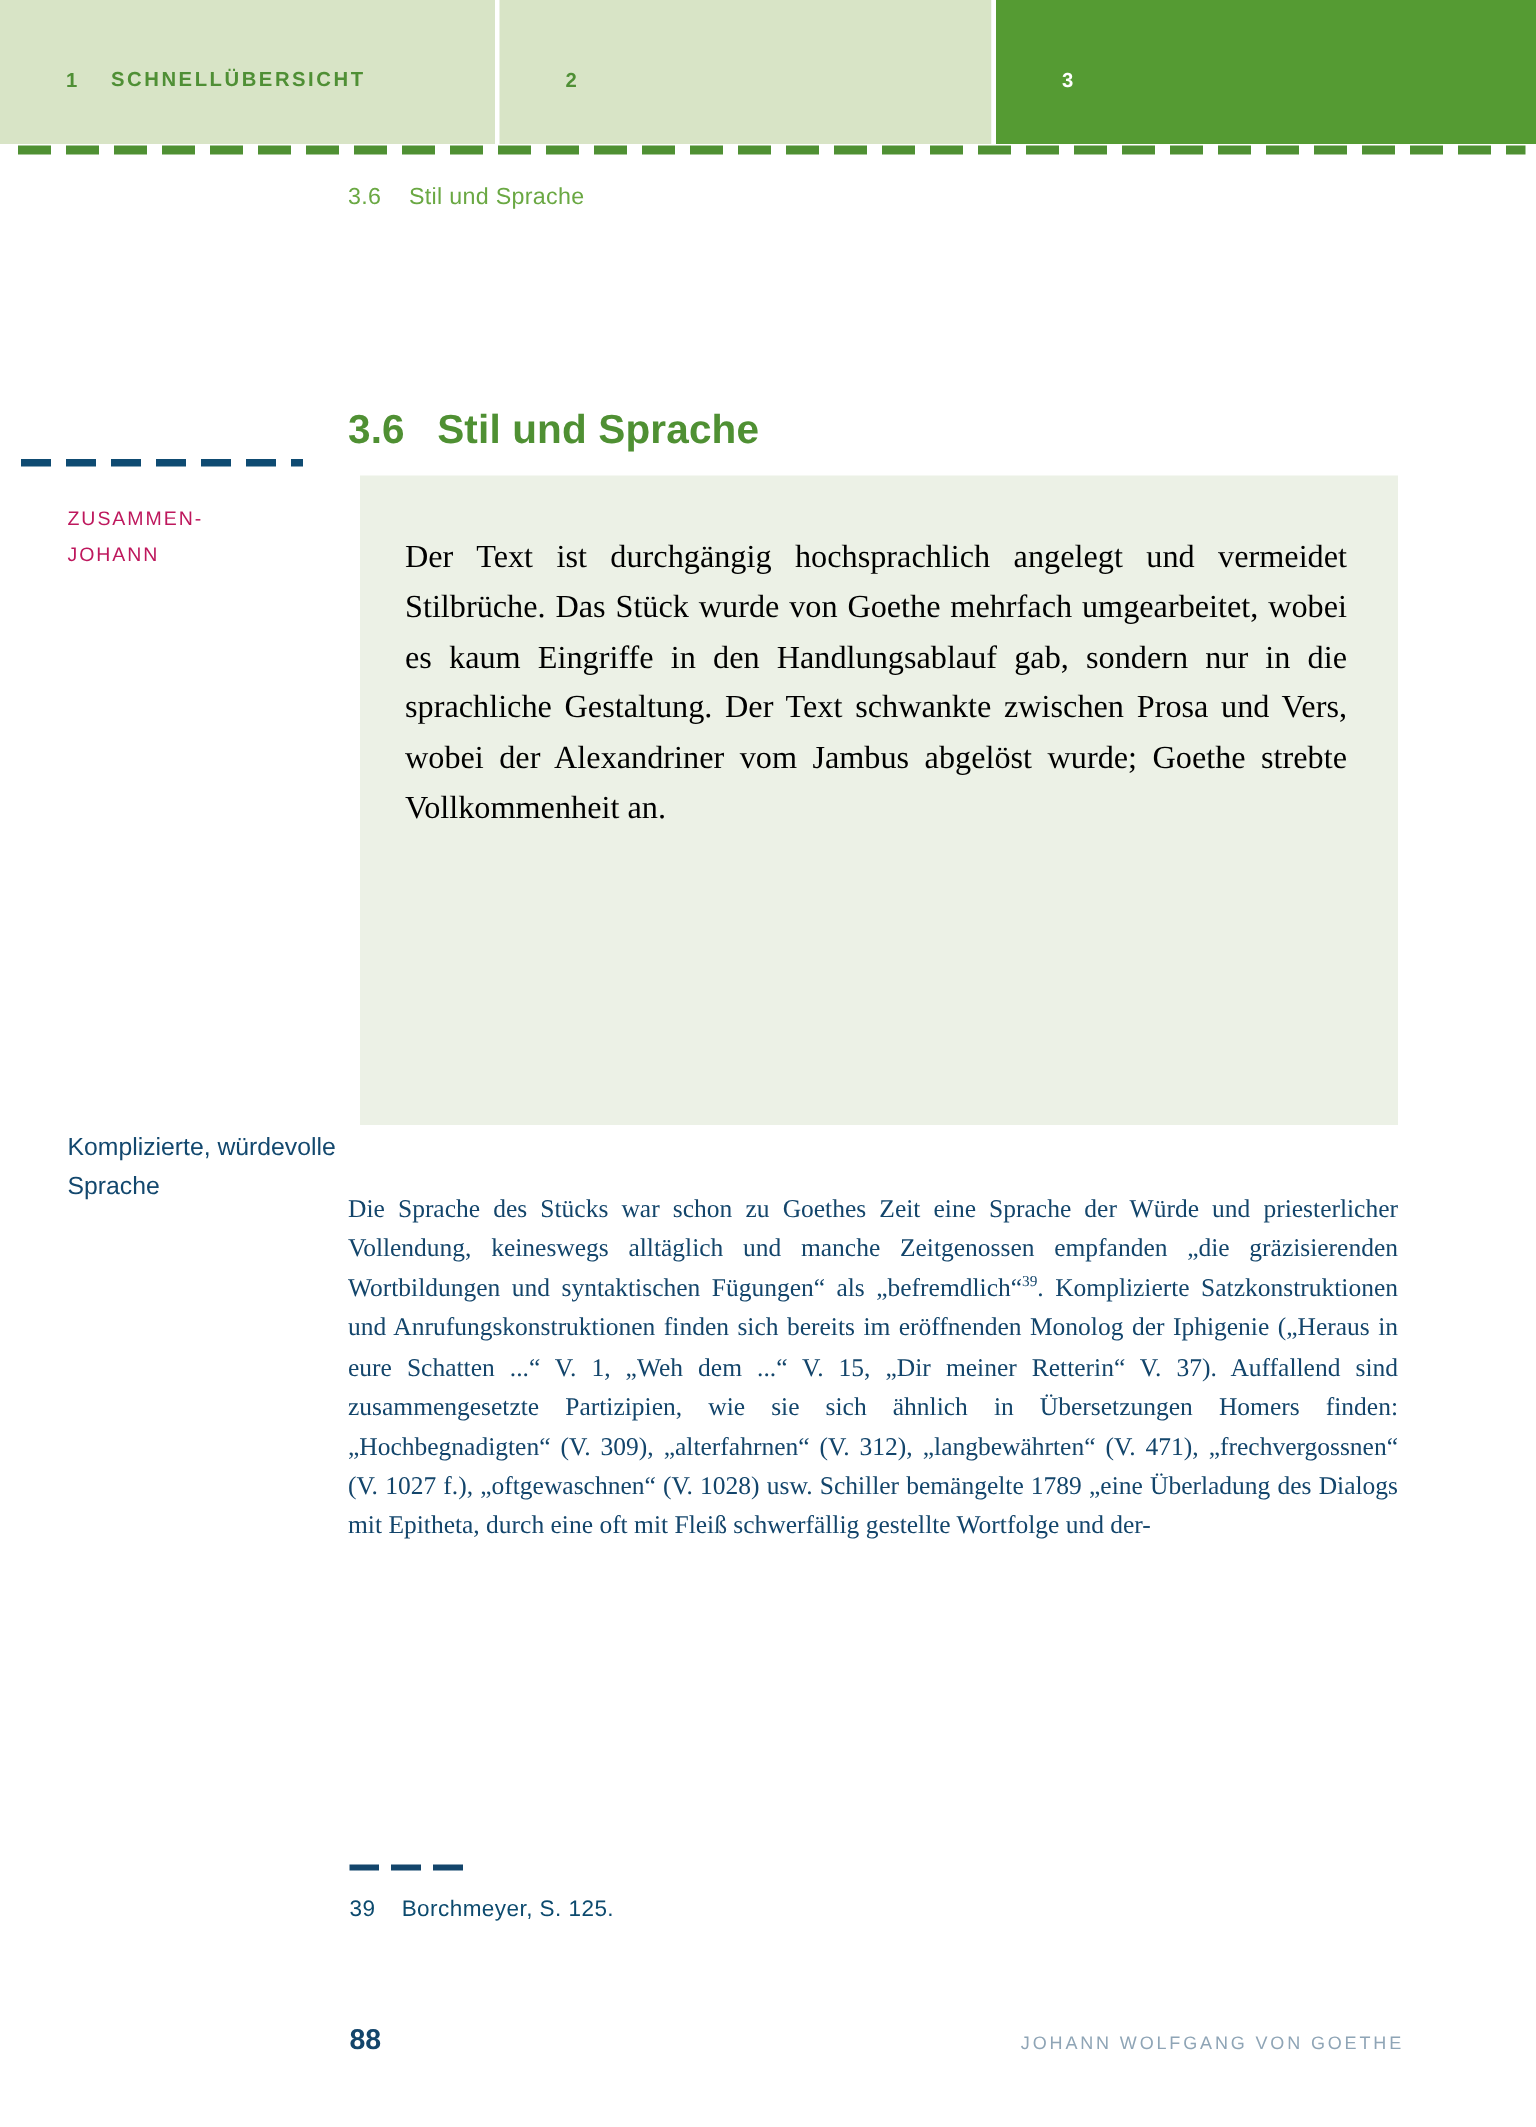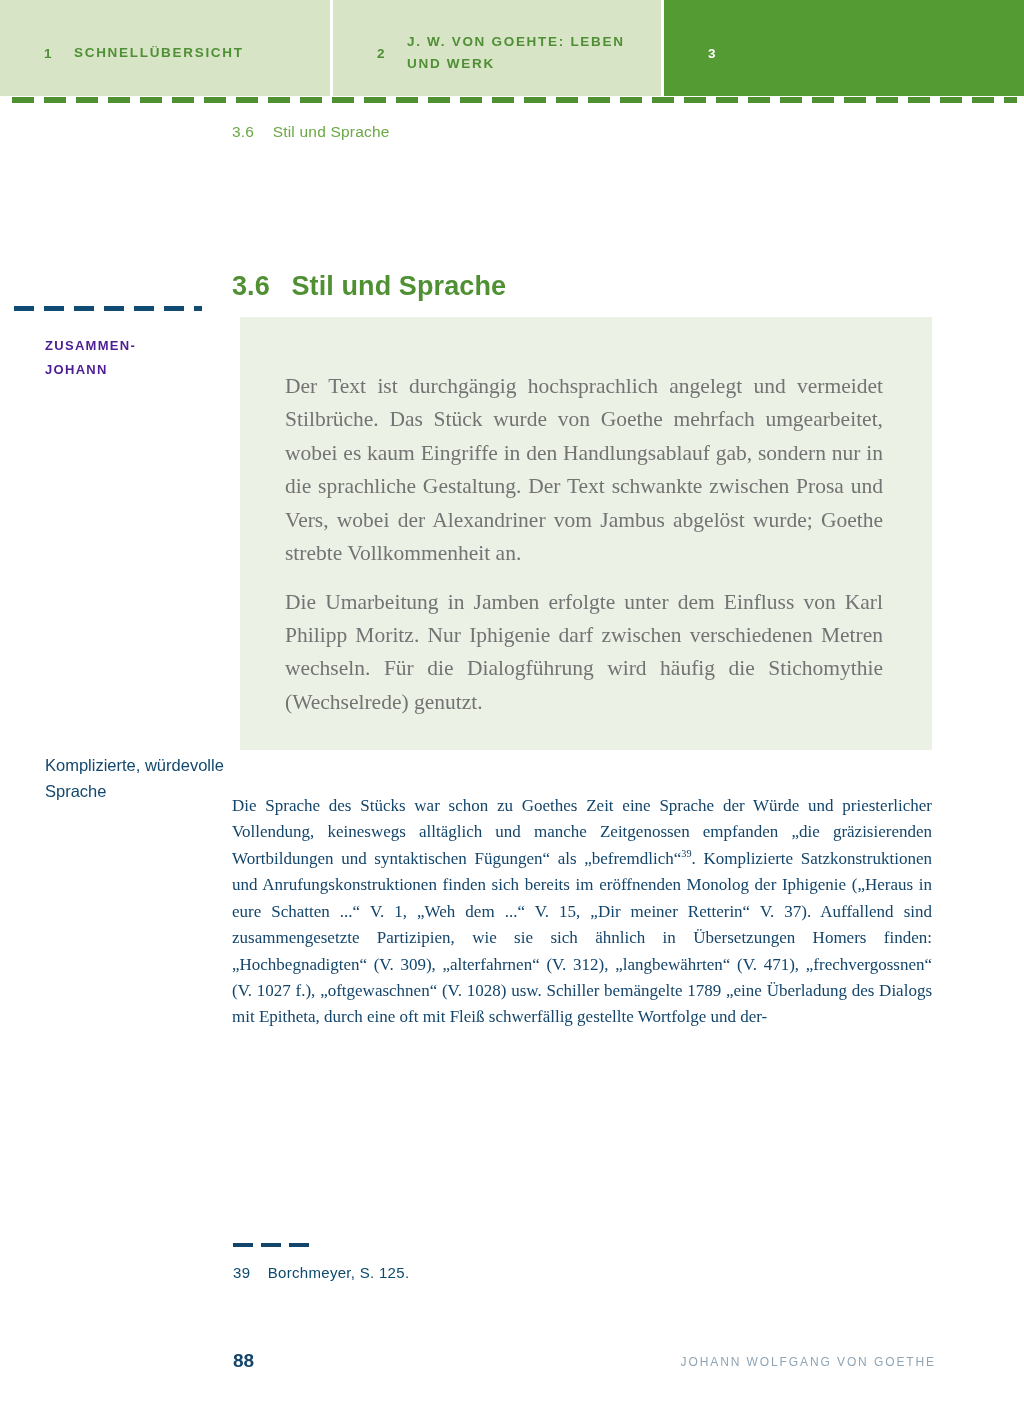--- a/index.html
+++ b/index.html
@@ -100,22 +100,22 @@
     background: repeating-linear-gradient(
       to right,
       #0f4b72 0px, #0f4b72 20px,
       transparent 20px, transparent 30px);
   }
   #sidebar-summary-label {
     position: absolute;
     left: 45px; top: 334px;
     width: 185px;
     font-size: 13px;
-    font-weight: bold;
-    color: #4c1d95;
+    font-weight: normal;
+    color: #be185d;
     letter-spacing: 1.3px;
     line-height: 1.85;
   }
   #sidebar-summary-label span { display: block; }
 
   #margin-note {
     position: absolute;
     left: 45px; top: 753px;
     width: 180px;
     font-size: 16.5px;
@@ -127,25 +127,25 @@
   #summary-box {
     position: absolute;
     left: 240px; top: 317px;
     width: 692px;
     height: 433px;
     background: #ecf1e6;
     box-sizing: border-box;
     padding: 38px 34px 0 30px;
   }
   #summary-box p {
-    margin: 15px;
+    margin: 0;
     font-family: "Liberation Serif", serif;
     font-size: 21.5px;
     line-height: 1.555;
-    color: #737373;
+    color: #000000;
     text-align: justify;
     text-justify: inter-word;
     hyphens: manual;
   }
 
   
   #body-text {
     position: absolute;
     left: 232px; top: 793px;
     width: 700px;
@@ -208,24 +208,20 @@
 
   <div class="tab tab-1">
     <span class="tab-num">1</span>
     <span class="tab-label">SCHNELLÜBERSICHT</span>
   </div>
 
   <div class="tab-gap"></div>
 
   <div class="tab tab-2">
     <span class="tab-num">2</span>
-    <span class="tab-label">
-      <span>J. W. VON GOEHTE:</span>
-      <span>LEBEN UND WERK</span>
-    </span>
   </div>
 
   <div class="tab-gap"></div>
 
   <div class="tab tab-3">
     <span class="tab-num">3</span>
   </div>
 </div>
 
 <div id="header-rule"></div>
@@ -243,21 +239,20 @@
 <div id="sidebar-summary-rule"></div>
 <div id="sidebar-summary-label">
   <span>ZUSAMMEN-</span>
   <span>JOHANN</span>
 </div>
 
 <div id="margin-note">Komplizierte, würdevolle Sprache</div>
 
 <div id="summary-box">
   <p>Der Text ist durchgängig hochsprachlich angelegt und vermeidet Stilbrüche. Das Stück wurde von Goethe mehrfach umgearbeitet, wobei es kaum Eingriffe in den Handlungsablauf gab, sondern nur in die sprachliche Gestaltung. Der Text schwankte zwischen Prosa und Vers, wobei der Alexandriner vom Jambus abgelöst wurde; Goethe strebte Vollkommenheit an.</p>
-  <p>Die Umarbeitung in Jamben erfolgte unter dem Einfluss von Karl Philipp Moritz. Nur Iphigenie darf zwischen verschiedenen Metren wechseln. Für die Dialogführung wird häufig die Stichomythie (Wechselrede) genutzt.</p>
 </div>
 
 <div id="body-text">
   <p><span>Die Sprache des Stücks war schon zu Goethes Zeit eine Sprache der Würde und priesterlicher Vollendung, keineswegs alltäglich und manche Zeitgenossen empfanden „die gräzisierenden Wortbildungen und syntaktischen Fügungen“ als „befremdlich“</span><sup class="fn">39</sup><span>. Komplizierte Satzkonstruktionen und Anrufungskonstruktionen finden sich bereits im eröffnenden Monolog der Iphigenie („Heraus in eure Schatten ...“ V. 1, „Weh dem ...“ V. 15, „Dir meiner Retterin“ V. 37). Auffallend sind zusammengesetzte Partizipien, wie sie sich ähnlich in Übersetzungen Homers finden: „Hochbegnadigten“ (V. 309), „alterfahrnen“ (V. 312), „langbewährten“ (V. 471), „frechvergossnen“ (V. 1027 f.), „oftgewaschnen“ (V. 1028) usw. Schiller bemängelte 1789 „eine Überladung des Dialogs mit Epitheta, durch eine oft mit Fleiß schwerfällig gestellte Wortfolge und der-</span></p>
 </div>
 
 <div id="footnote-rule"></div>
 <div id="footnote">
   <span class="fn-num">39</span>
   <span>Borchmeyer, S. 125.</span>

